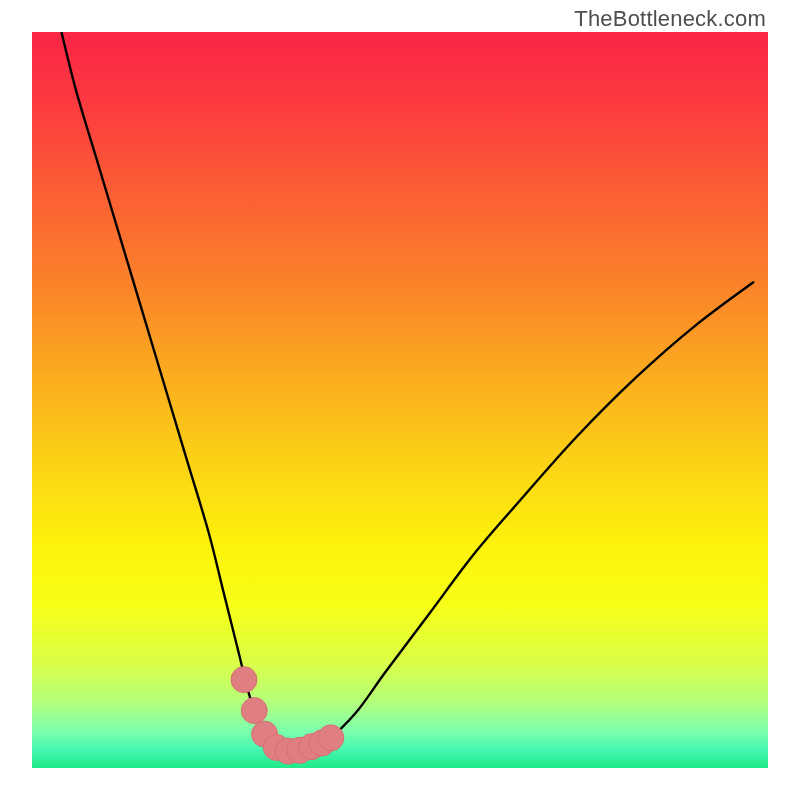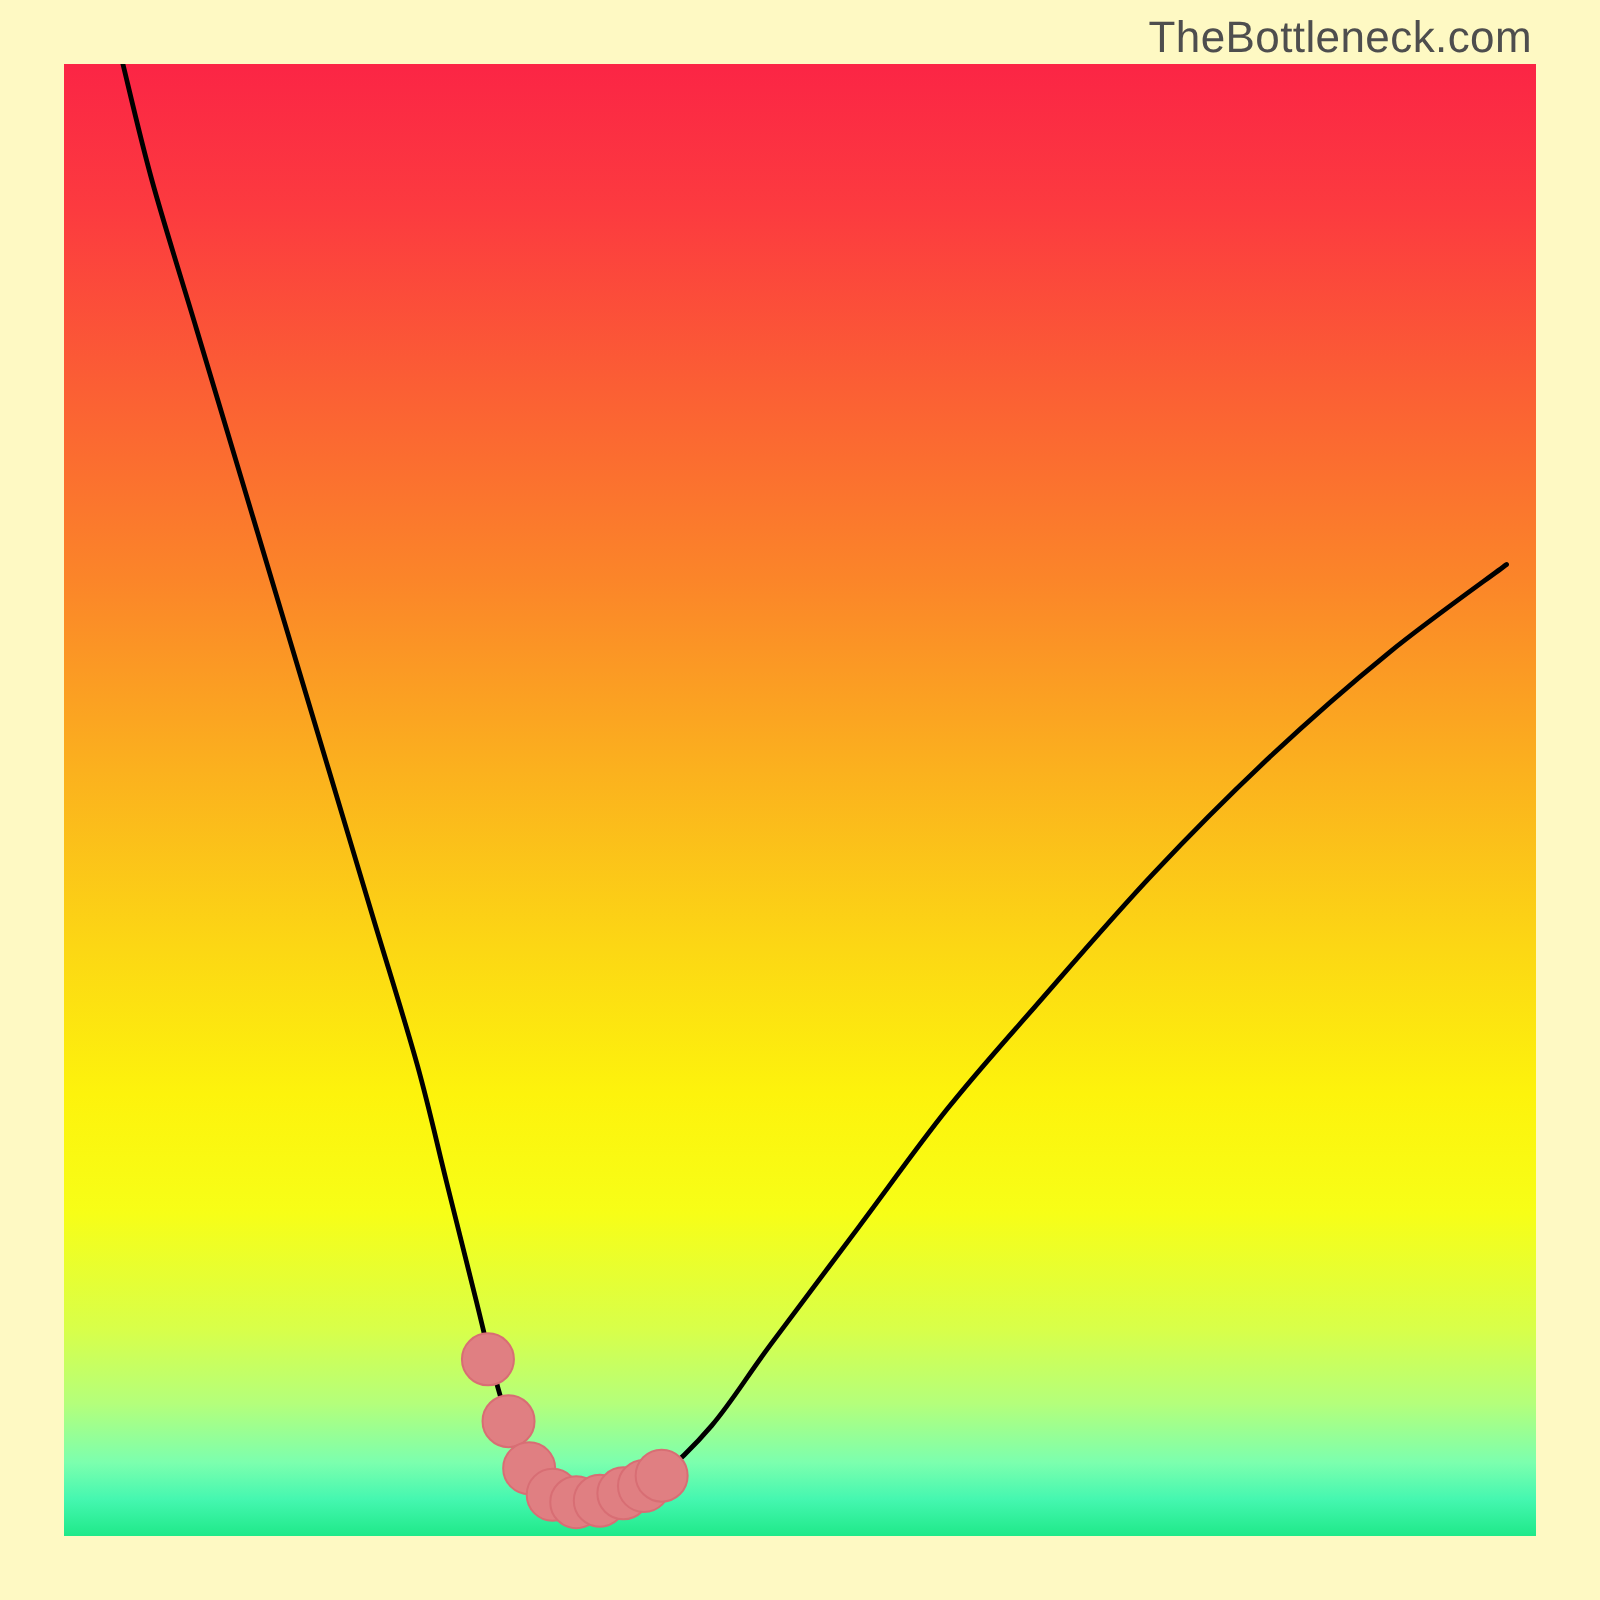--- a/index.html
+++ b/index.html
@@ -8,21 +8,21 @@
     width: 800px;
     height: 800px;
     background: #000;
     overflow: hidden;
     font-family: Arial, Helvetica, sans-serif;
   }
   .frame {
     position: absolute;
     left: 0; top: 0;
     width: 800px; height: 800px;
-    background: #fef9c3;
+    background: #ffffff;
   }
   .plot-area {
     position: absolute;
     left: 32px;
     top: 32px;
     width: 736px;
     height: 736px;
     overflow: hidden;
   }
   .watermark {

